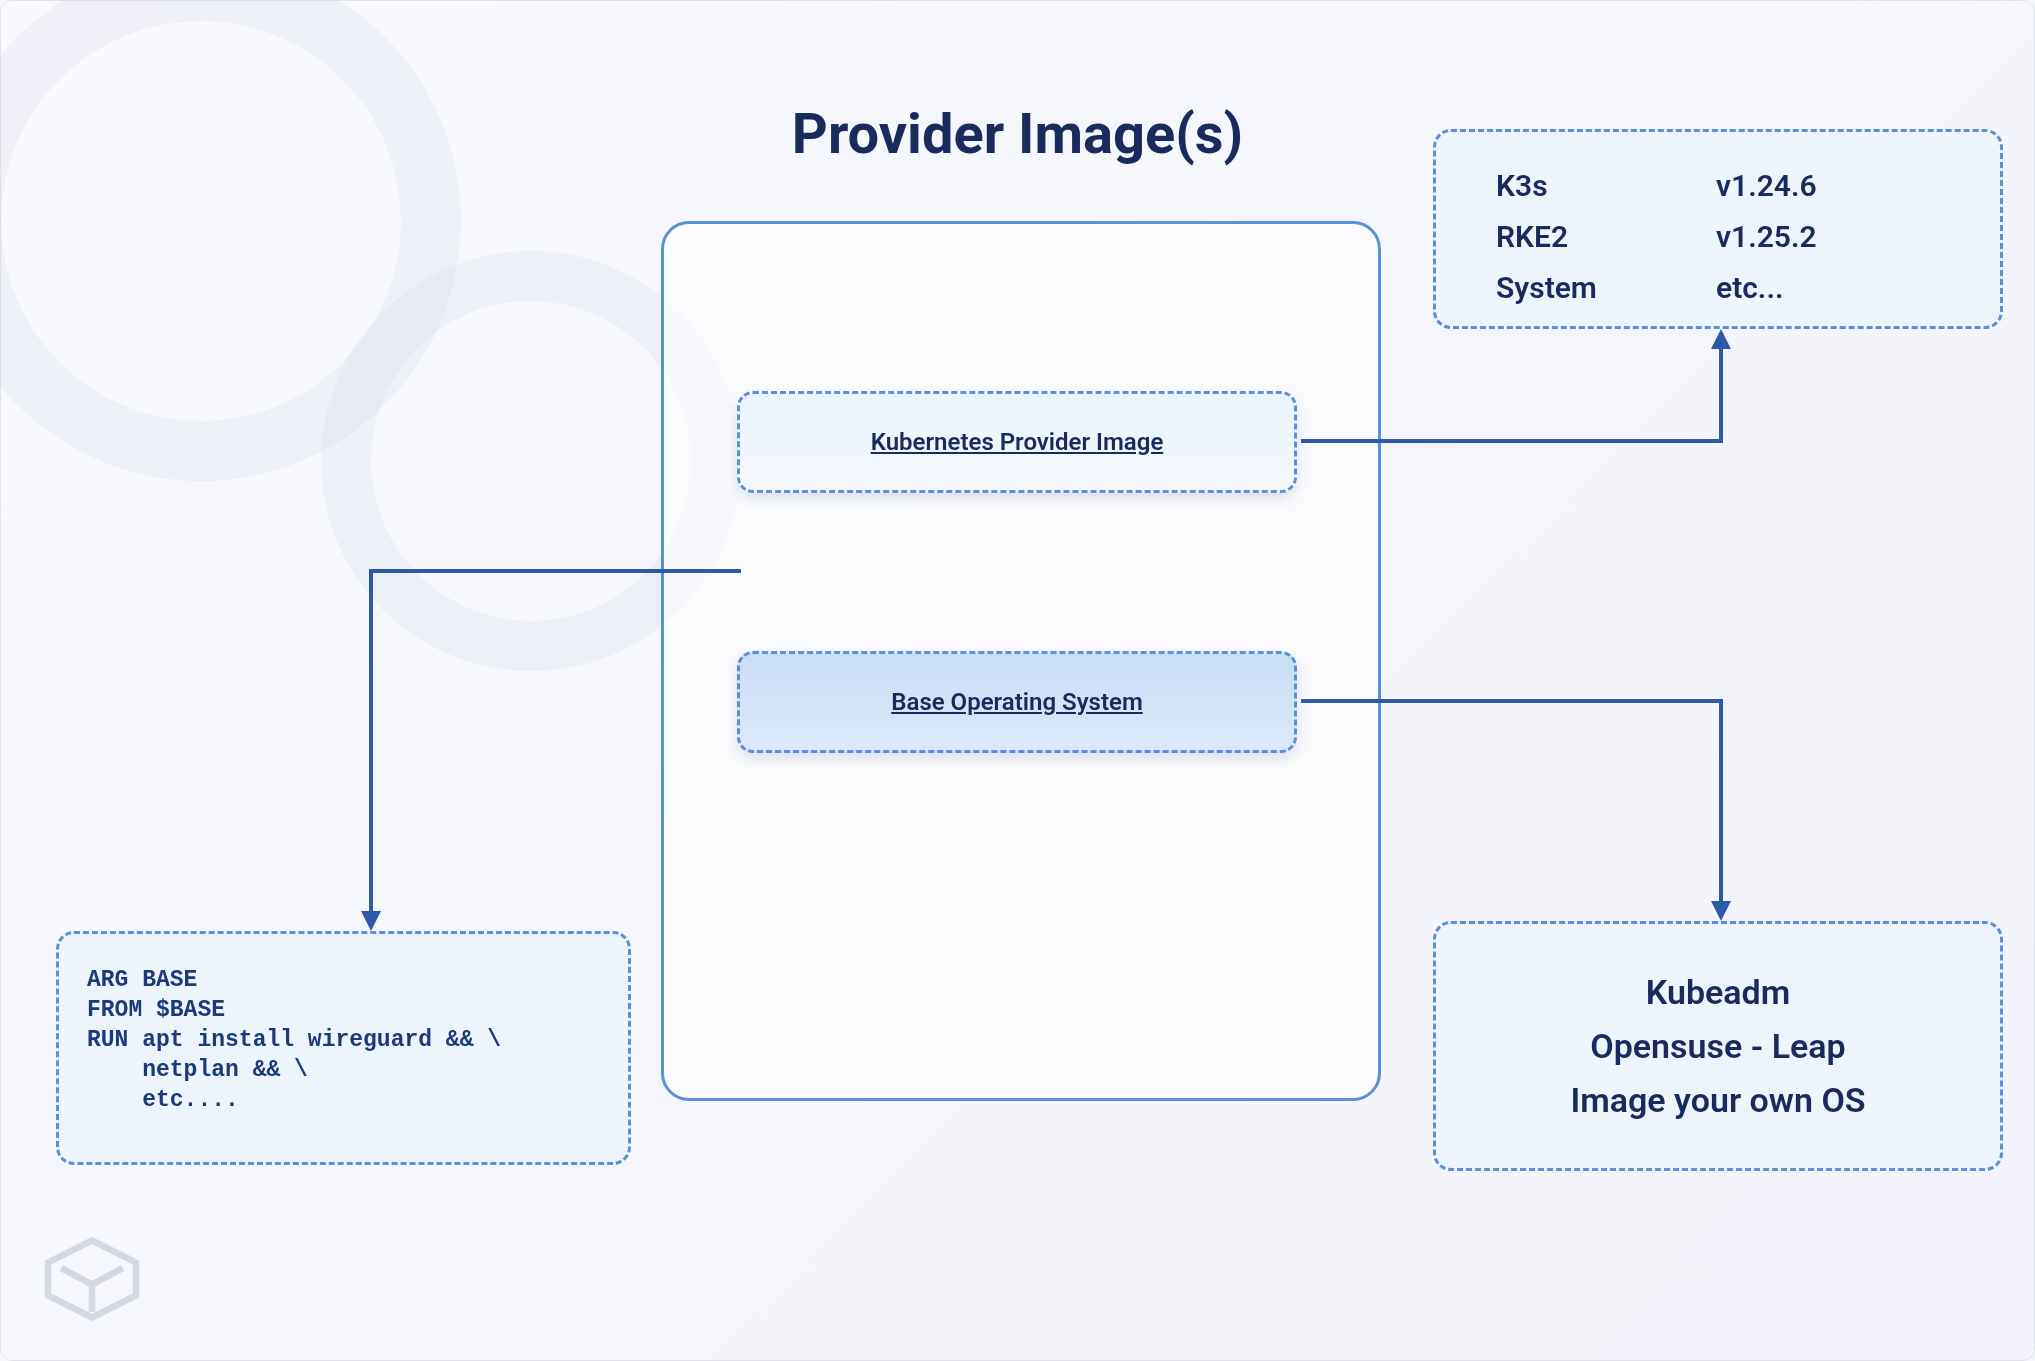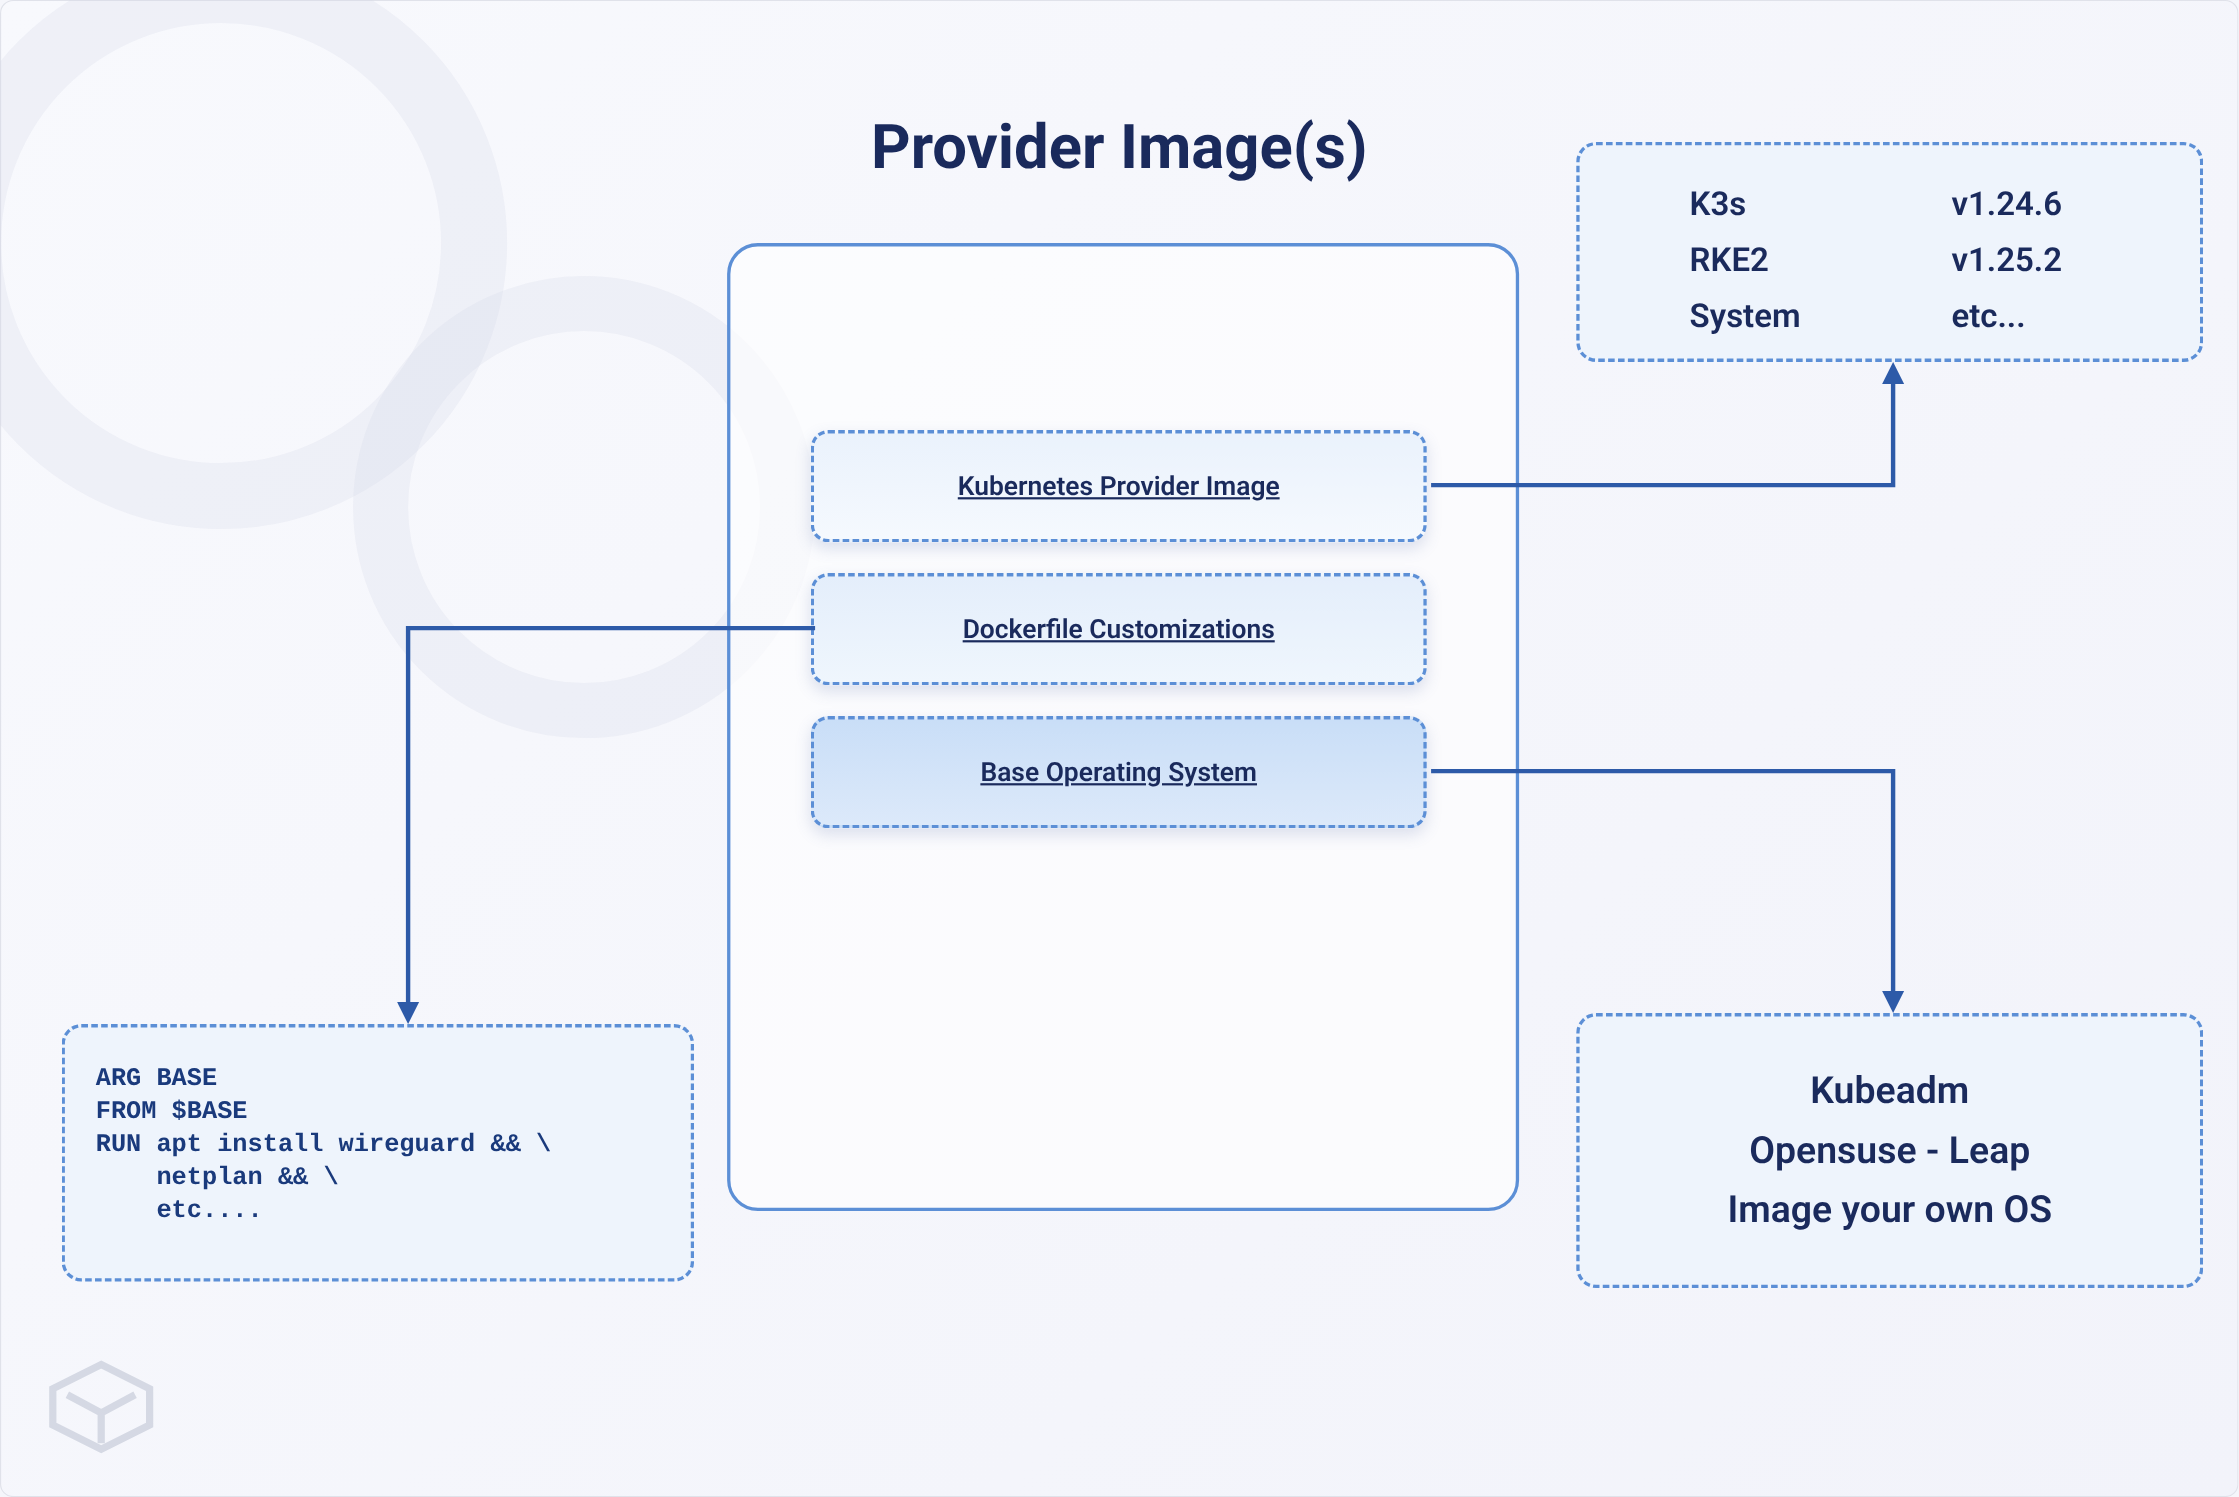--- a/index.html
+++ b/index.html
@@ -78,21 +78,21 @@
     border-radius: 18px;
     background: #eef4fc;
     color: #1a2a5c;
   }
   .info-box.k8s-list {
     top: 128px; left: 1432px; width: 570px; height: 200px;
     padding: 28px 60px;
     font-size: 30px;
     font-weight: 600;
   }
-  .info-box.k8s-list .row { display: flex; gap: 68px; line-height: 1.7; margin-left: 40px; }
+  .info-box.k8s-list .row { display: flex; gap: 50px; line-height: 1.7; }
   .info-box.k8s-list .row .name { width: 170px; }
 
   .info-box.os-list {
     top: 920px; left: 1432px; width: 570px; height: 250px;
     display: flex; flex-direction: column; align-items: center; justify-content: center;
     gap: 14px;
     font-size: 34px;
     font-weight: 600;
   }
 
@@ -134,23 +134,20 @@
   <div class="bg-gear g1"></div>
   <div class="bg-gear g2"></div>
 
   <div class="title">Provider Image(s)</div>
 
   <div class="main-box"></div>
 
   <div class="layer k8s">
     <span>Kubernetes Provider Image</span>
   </div>
-  <div class="layer docker">
-    <span>Dockerfile Customizations</span>
-  </div>
   <div class="layer baseos">
     <span>Base Operating System</span>
   </div>
 
   <div class="info-box k8s-list">
     <div class="row">
       <span class="name">K3s</span>
       <span>v1.24.6</span>
     </div>
     <div class="row">

